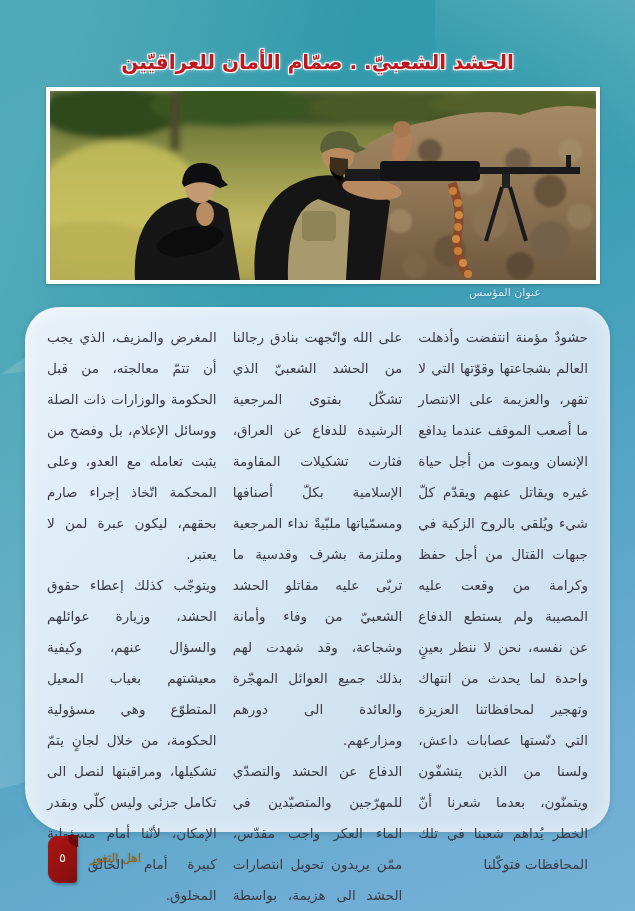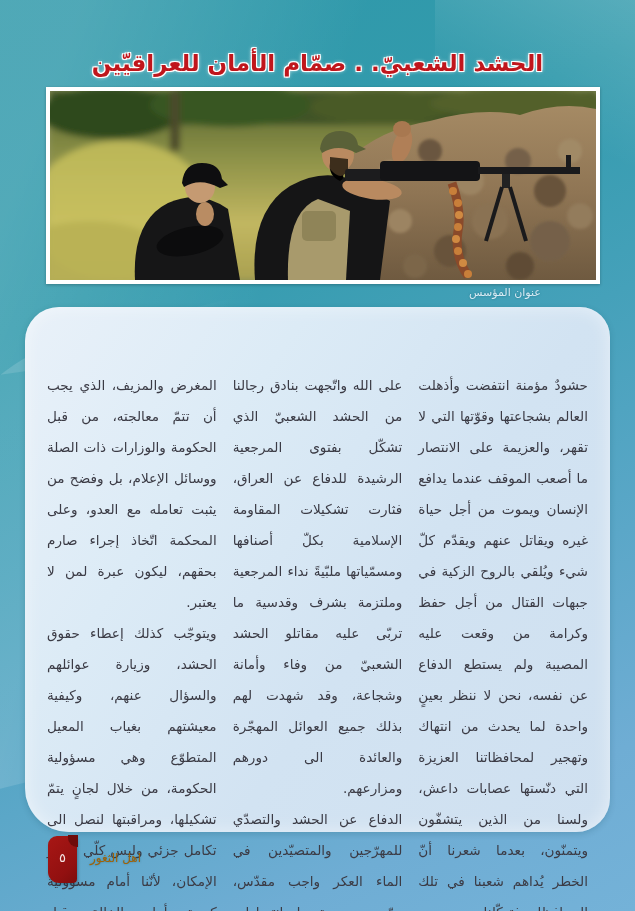--- a/index.html
+++ b/index.html
@@ -20,21 +20,21 @@
     background:linear-gradient(115deg,rgba(255,255,255,.14) 35%,rgba(255,255,255,0) 60%);
     transform:rotate(-14deg);border-radius:50% 0 0 0;
   }
   .sheen-c{
     right:-60px;top:-40px;width:260px;height:220px;
     background:linear-gradient(205deg,rgba(255,255,255,.18) 20%,rgba(255,255,255,0) 70%);
   }
 
   .article-title{
     position:absolute;left:0;top:50px;width:100%;
-    text-align:center;font-size:23px;font-weight:bold;
+    text-align:center;font-size:20px;font-weight:bold;
     color:#c0161c;letter-spacing:.5px;
     text-shadow:0 0 2px #fff,0 0 4px #fff,1px 1px 0 #fff,-1px -1px 0 #fff,1px -1px 0 #fff,-1px 1px 0 #fff;
   }
 
   .photo-frame{
     position:absolute;left:46px;top:87px;width:546px;height:189px;
     border:4px solid #ffffff;box-shadow:0 1px 3px rgba(0,0,0,.25);
     background:#8a8f5a;overflow:hidden;
   }
   .photo-frame svg{display:block;width:100%;height:100%;}
@@ -51,21 +51,20 @@
     background:linear-gradient(125deg,#e9f1f9 0%,#dcebf6 30%,#d2e3f2 60%,#cfe0f0 100%);
     box-shadow:inset 0 0 18px rgba(255,255,255,.5),0 2px 6px rgba(0,60,80,.18);
     display:flex;flex-direction:row;gap:16px;
     padding:15px 22px 10px 22px;box-sizing:border-box;
     direction:rtl;
   }
   .text-column{
     flex:1 1 0;min-width:0;direction:rtl;
     font-size:13.6px;line-height:31px;color:#3b3b45;
     text-align:justify;
-    margin-top:48px;
   }
   .text-column p{margin:0;text-align:justify;text-align-last:right;}
 
   .footer-tab{
     position:absolute;left:48px;top:836px;width:29px;height:47px;
     background:linear-gradient(135deg,#a81715 0%,#921010 70%,#7d0d0c 100%);
     border-radius:9px 3px 4px 11px;
     box-shadow:1px 2px 3px rgba(0,40,60,.35);
   }
   .footer-tab::before{ 

